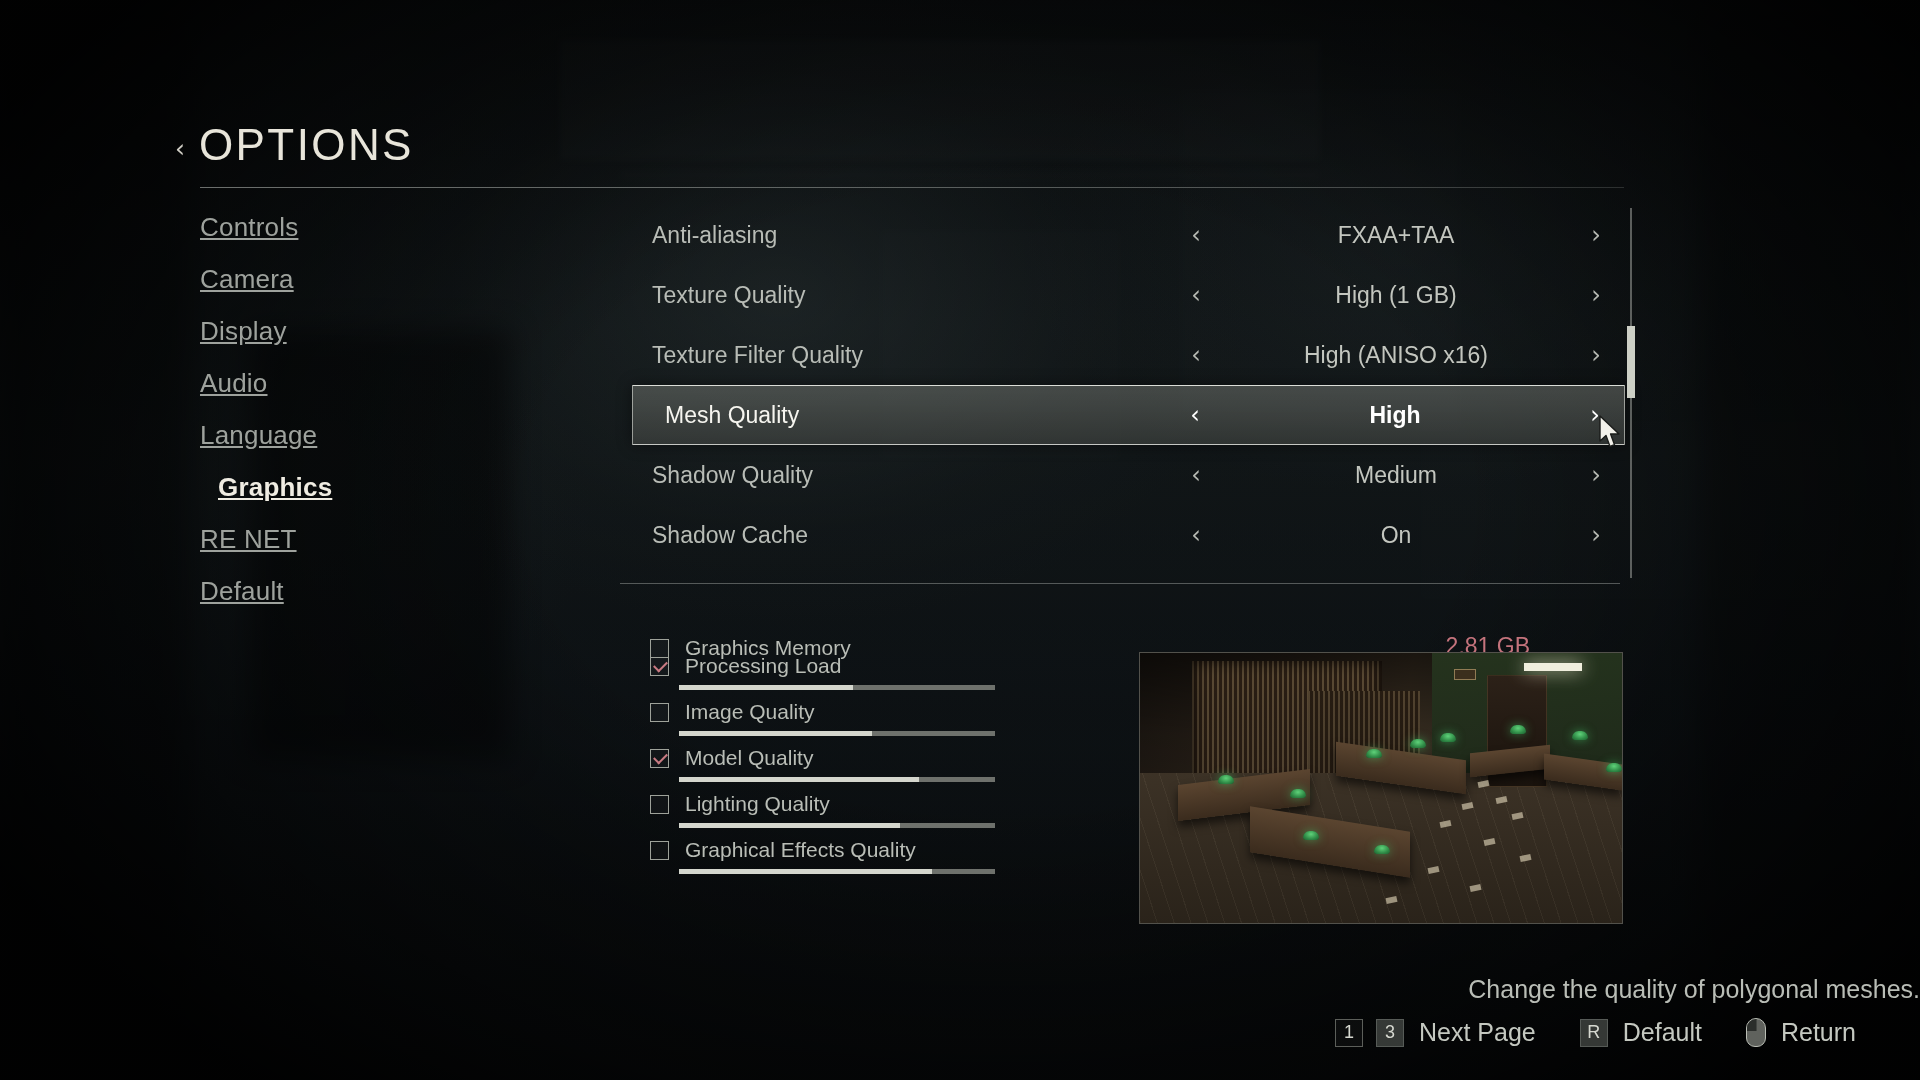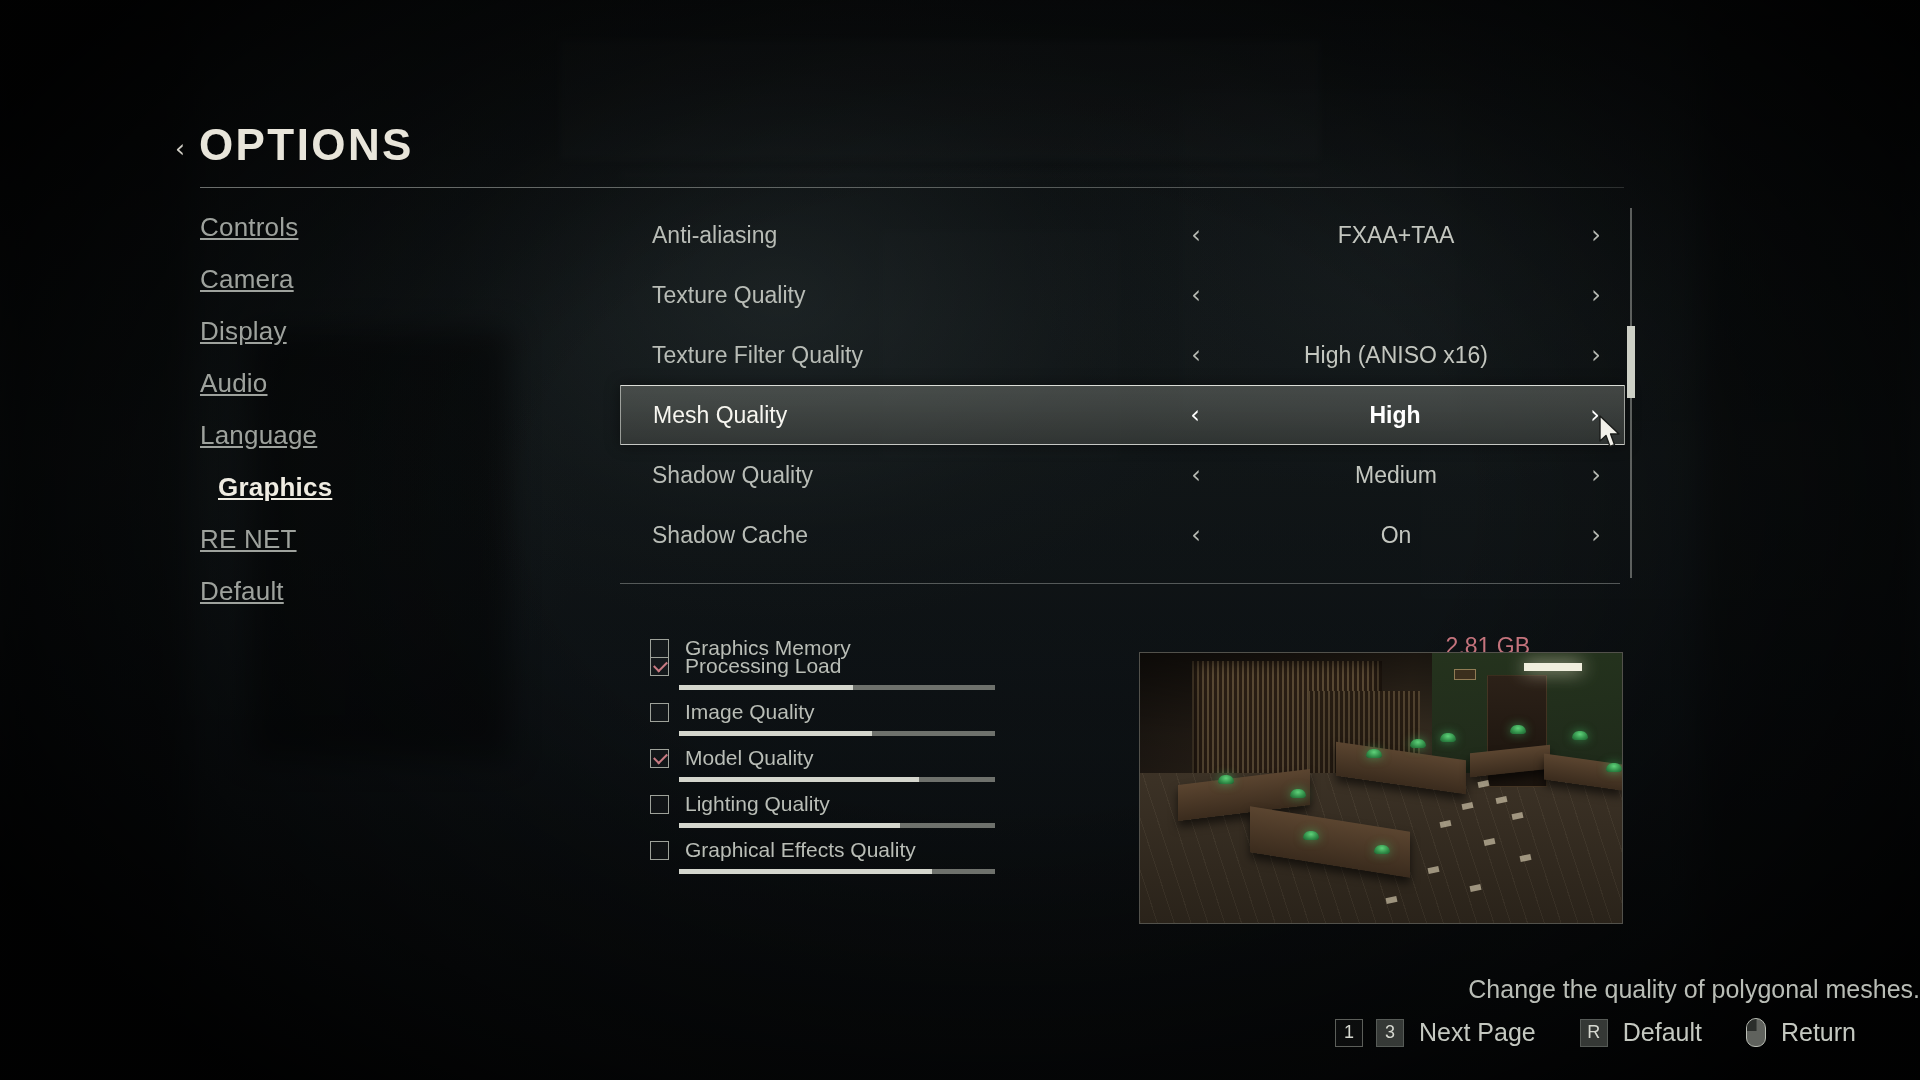--- a/index.html
+++ b/index.html
@@ -46,21 +46,21 @@
   #title-row {
     position: absolute; left: 175px; top: 120px;
     display: flex; align-items: center; gap: 14px;
   }
   #back-chevron {
     font-size: 25px; color: #cfcdc4; line-height: 1;
     font-family: "DejaVu Sans", sans-serif;
     position: relative; top: 3px;
   }
   #page-title {
-    font-size: 44px; font-weight: bold; color: #e8e5da;
+    font-size: 44px; font-weight: normal; color: #e8e5da;
     letter-spacing: 2.4px;
   }
   #title-rule {
     position: absolute; left: 200px; top: 187px; width: 1424px; height: 1px;
     background: linear-gradient(90deg, rgba(200,205,200,0.52) 0%, rgba(200,205,200,0.36) 70%, rgba(200,205,200,0.18) 100%);
   }
 
   
   #sidebar { position: absolute; left: 200px; top: 212px; width: 290px; }
   .side-item {
@@ -89,20 +89,21 @@
     flex: 1; text-align: center; font-size: 23px; color: #c3c6bf;
   }
 
   .opt-row.selected {
     background: linear-gradient(180deg, rgba(120,124,118,0.50) 0%, rgba(96,100,95,0.52) 50%, rgba(74,78,74,0.52) 100%);
     box-shadow: inset 0 1px 0 rgba(236,238,232,0.90),
                 inset 0 -1px 0 rgba(236,238,232,0.80),
                 0 0 14px rgba(0,0,0,0.45);
     border-left: 1px solid rgba(236,238,232,0.55);
     border-right: 1px solid rgba(236,238,232,0.55);
+    margin-left: 12px;
   }
   .opt-row.selected .opt-label { color: #f6f5ef; }
   .opt-row.selected .opt-value { color: #ffffff; font-weight: bold; }
   .opt-row.selected .arrow { color: #ffffff; }
 
   #list-rule {
     position: absolute; left: 620px; top: 583px; width: 1000px; height: 1px;
     background: rgba(200,205,200,0.38);
   }
 
@@ -308,20 +309,21 @@
         <div class="opt-ctrl">
           <span class="arrow">‹</span>
           <span class="opt-value">FXAA+TAA</span>
           <span class="arrow">›</span>
         </div>
       </div>
       <div class="opt-row">
         <span class="opt-label">Texture Quality</span>
         <div class="opt-ctrl">
           <span class="arrow">‹</span>
+          <span class="opt-value">High (1 GB)</span>
           <span class="arrow">›</span>
         </div>
       </div>
       <div class="opt-row">
         <span class="opt-label">Texture Filter Quality</span>
         <div class="opt-ctrl">
           <span class="arrow">‹</span>
           <span class="opt-value">High (ANISO x16)</span>
           <span class="arrow">›</span>
         </div>

